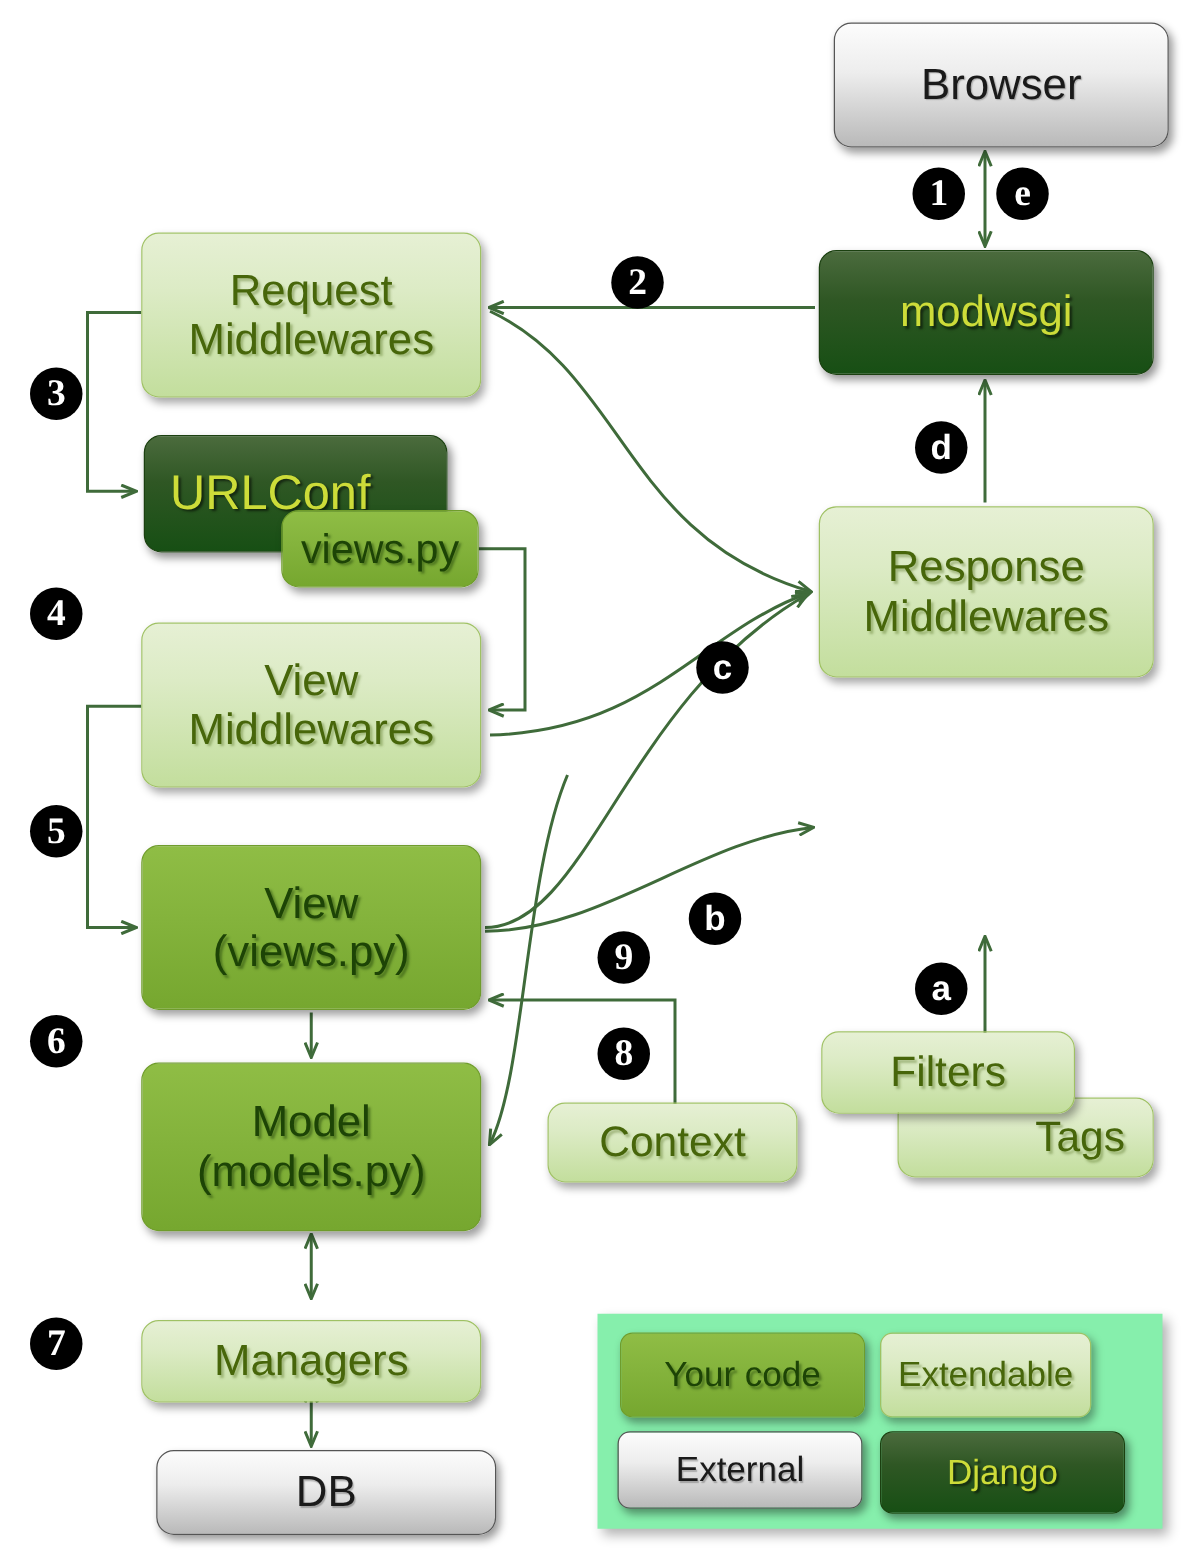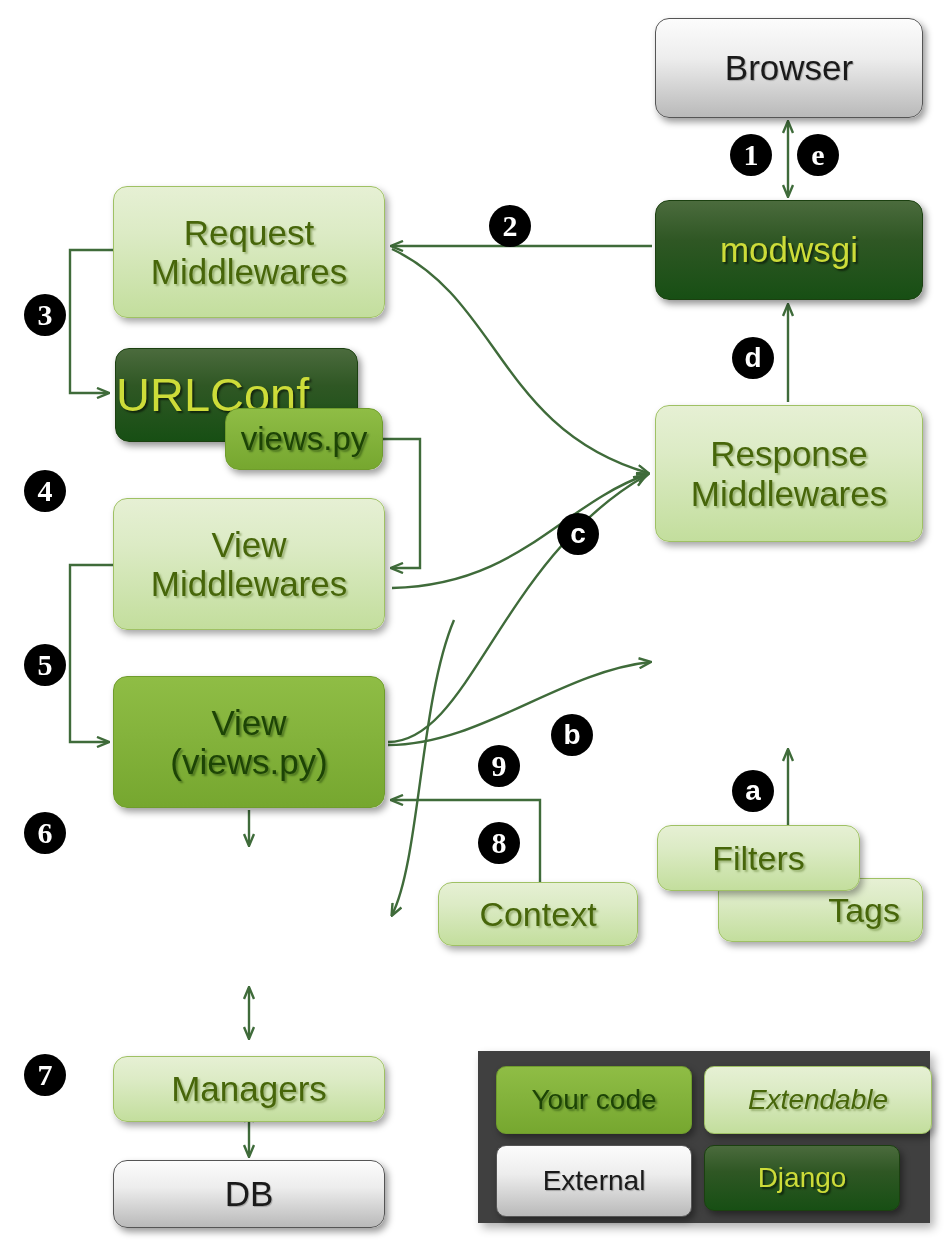--- a/index.html
+++ b/index.html
@@ -48,73 +48,74 @@
     text-shadow: 2px 2px 2px rgba(90,120,40,0.45);
   }
 
   
   .t-external {
     background: linear-gradient(to bottom, #fcfcfc 0%, #ededed 40%, #b9b9b9 100%);
     border: 1px solid #555555;
     color: #1a1a1a;
     box-shadow: 3px 4px 7px rgba(0,0,0,0.40);
     text-shadow: 1px 1px 1px rgba(0,0,0,0.25);
+    margin-left: 12px;
   }
 
   
   .t-django {
     background: linear-gradient(to bottom, #4b6b3d 0%, #2f5724 40%, #174f14 100%);
     border: 1px solid #1b4010;
     color: #cddc39;
     box-shadow: 3px 4px 7px rgba(0,0,0,0.42);
     text-shadow: 2px 2px 2px rgba(0,0,0,0.55);
   }
 
   
   #n-browser   { left:655px; top:18px;   width:268px; height:100px; font-size:35px; }
   #n-modwsgi   { left:655px; top:200px;  width:268px; height:100px; font-size:35px; }
   #n-request   { left:113px; top:186px;  width:272px; height:132px; font-size:35px; }
-  #n-urlconf   { left:115px; top:348px;  width:243px; height:94px;  font-size:47px;
-                 justify-content:flex-start; z-index:5; }
+  #n-urlconf   { left:115px; top:348px;  width:243px; height:94px;  font-size:39px;
+                 justify-content:flex-start; padding-left:20px; z-index:5; }
   #n-urlspy    { left:225px; top:408px;  width:158px; height:62px;  font-size:33px; z-index:6; }
   #n-viewmw    { left:113px; top:498px;  width:272px; height:132px; font-size:35px; }
   #n-view      { left:113px; top:676px;  width:272px; height:132px; font-size:35px; }
   #n-model     { left:113px; top:850px;  width:272px; height:135px; font-size:35px; }
   #n-managers  { left:113px; top:1056px; width:272px; height:66px;  font-size:35px; }
   #n-db        { left:113px; top:1160px; width:272px; height:68px;  font-size:35px; }
   #n-response  { left:655px; top:405px;  width:268px; height:137px; font-size:35px; }
   #n-template  { left:655px; top:622px;  width:268px; height:123px; font-size:35px; }
   #n-filters   { left:657px; top:825px;  width:203px; height:66px;  font-size:34px; z-index:6; }
   #n-tags      { left:718px; top:878px;  width:205px; height:64px;  font-size:34px;
                  justify-content:flex-end; padding-right:22px; z-index:5; }
   #n-context   { left:438px; top:882px;  width:200px; height:64px;  font-size:34px; }
 
   
   #legend {
     position: absolute;
     left: 478px;
     top: 1051px;
     width: 452px;
     height: 172px;
-    background: #404040;
+    background: #86efac;
     box-shadow: 4px 5px 9px rgba(0,0,0,0.30);
     z-index: 4;
   }
   .legend-cell {
     position: absolute;
     box-sizing: border-box;
     display: flex;
     align-items: center;
     justify-content: center;
     border-radius: 10px;
     font-size: 28px;
   }
   #lg-yourcode   { left:18px;  top:15px;  width:196px; height:68px; }
-  #lg-extendable { left:226px; top:15px;  width:228px; height:68px;font-style:italic; }
-  #lg-external   { left:18px;  top:94px;  width:196px; height:72px;text-align:right; }
+  #lg-extendable { left:226px; top:15px;  width:169px; height:68px; }
+  #lg-external   { left:4px;  top:94px;  width:196px; height:62px;text-align:right; }
   #lg-django     { left:226px; top:94px;  width:196px; height:66px; }
 
   
   .badge {
     position: absolute;
     width: 42px;
     height: 42px;
     border-radius: 50%;
     background: #000000;
     color: #ffffff;
@@ -197,20 +198,22 @@
   <div class="node t-django" id="n-urlconf">URLConf</div>
 
   <div class="node t-yourcode" id="n-urlspy">views.py</div>
 
   <div class="node t-extendable" id="n-viewmw">View
 Middlewares</div>
 
   <div class="node t-yourcode" id="n-view">View
 (views.py)</div>
 
+  <div class="node t-yourcode" id="n-model">Model
+(models.py)</div>
 
   <div class="node t-extendable" id="n-managers">Managers</div>
 
   <div class="node t-external" id="n-db">DB</div>
 
   <div class="node t-extendable" id="n-response">Response
 Middlewares</div>
 
 
   <div class="node t-extendable" id="n-tags">Tags</div>

